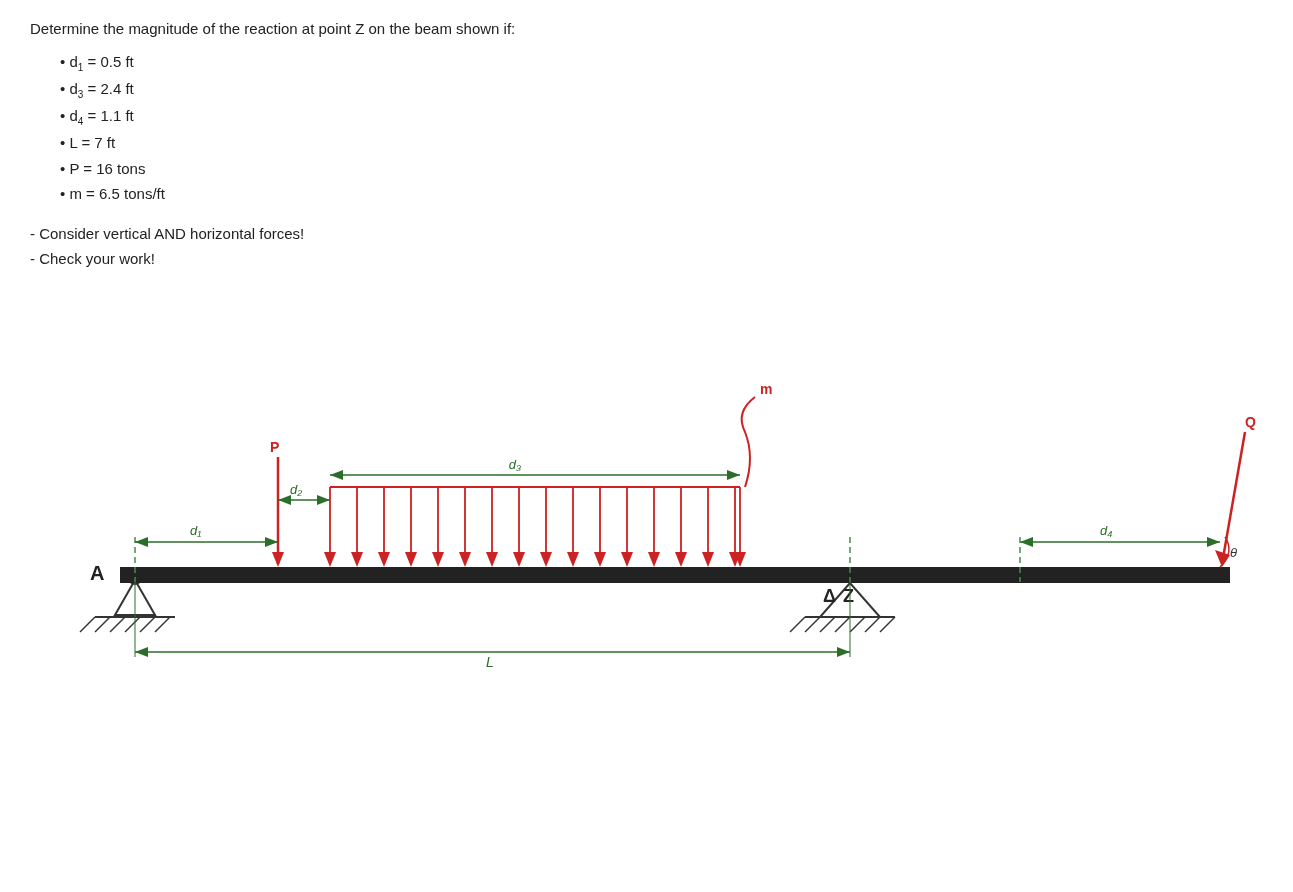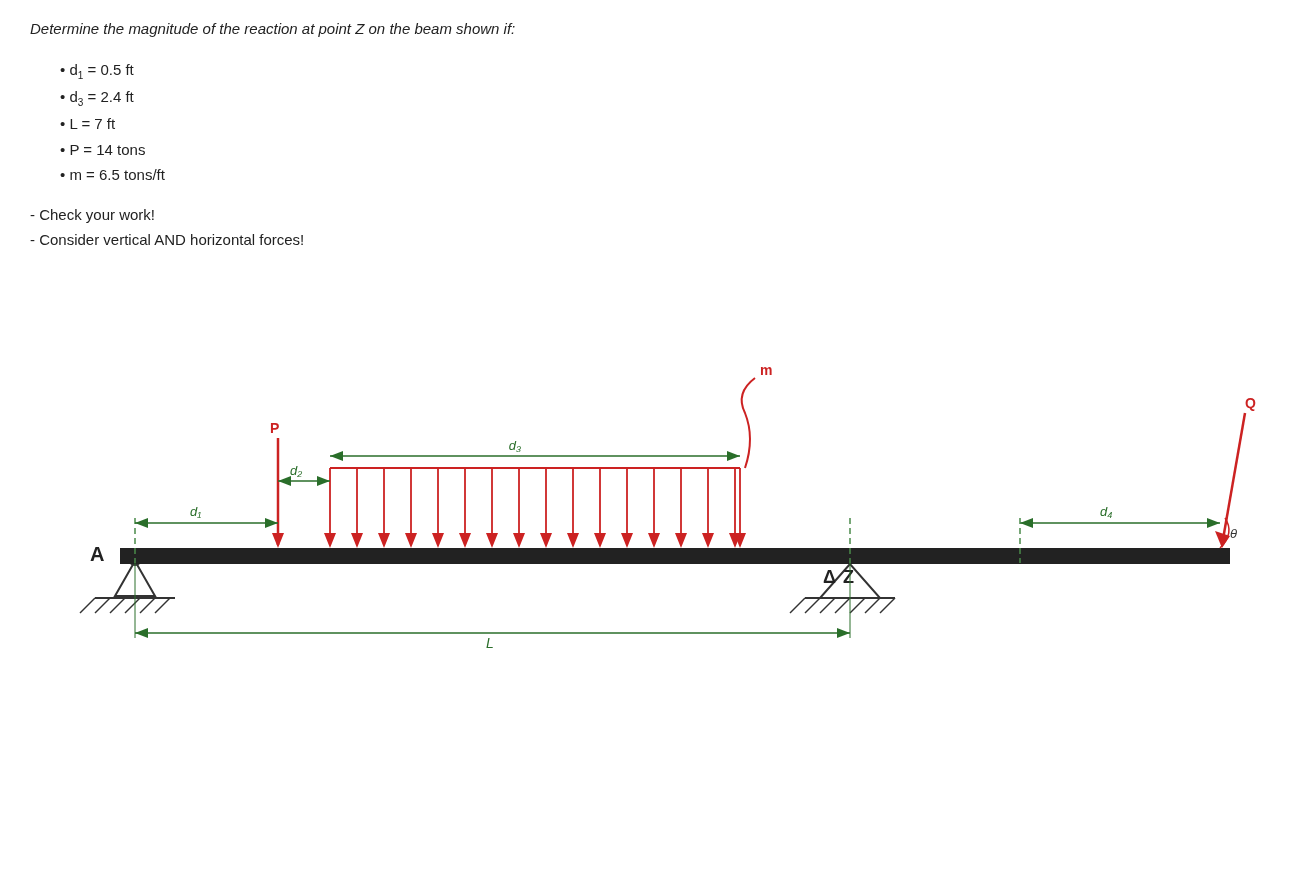--- a/index.html
+++ b/index.html
@@ -7,22 +7,21 @@
       background: #fff;
       font-family: Arial, sans-serif;
       font-size: 15px;
       color: #222;
       width: 1293px;
       min-height: 892px;
       padding: 20px 30px;
     }
     .problem-title {
       font-size: 15px;
-      margin-bottom: 20px;
-      font-style: italic;
+      margin-bottom: 12px;
     }
     .params-list {
       list-style: none;
       margin-left: 30px;
       margin-bottom: 14px;
       line-height: 1.7;
     }
     .params-list li::before {
       content: "• ";
       font-size: 15px;
@@ -51,28 +50,29 @@
     }
   </style>
 </head>
 <body>
 
 <p class="problem-title">Determine the magnitude of the reaction at point Z on the beam shown if:</p>
 
 <ul class="params-list">
   <li>d<sub>1</sub> = 0.5 ft</li>
   <li>d<sub>3</sub> = 2.4 ft</li>
+  <li>d<sub>4</sub> = 1.1 ft</li>
   <li>L = 7 ft</li>
-  <li>P = 14 tons</li>
+  <li>P = 16 tons</li>
   <li>m = 6.5 tons/ft</li>
 </ul>
 
 <div class="notes">
+  <div>- Consider vertical AND horizontal forces!</div>
   <div>- Check your work!</div>
-  <div>- Consider vertical AND horizontal forces!</div>
 </div>
 
 <div class="diagram-container">
   <svg class="diagram" viewBox="0 0 1200 370">
 
     <line x1="35" y1="315" x2="115" y2="315" stroke="#333" stroke-width="2"></line>
     <line x1="35" y1="315" x2="20" y2="330" stroke="#333" stroke-width="1.5"></line>
     <line x1="50" y1="315" x2="35" y2="330" stroke="#333" stroke-width="1.5"></line>
     <line x1="65" y1="315" x2="50" y2="330" stroke="#333" stroke-width="1.5"></line>
     <line x1="80" y1="315" x2="65" y2="330" stroke="#333" stroke-width="1.5"></line>

